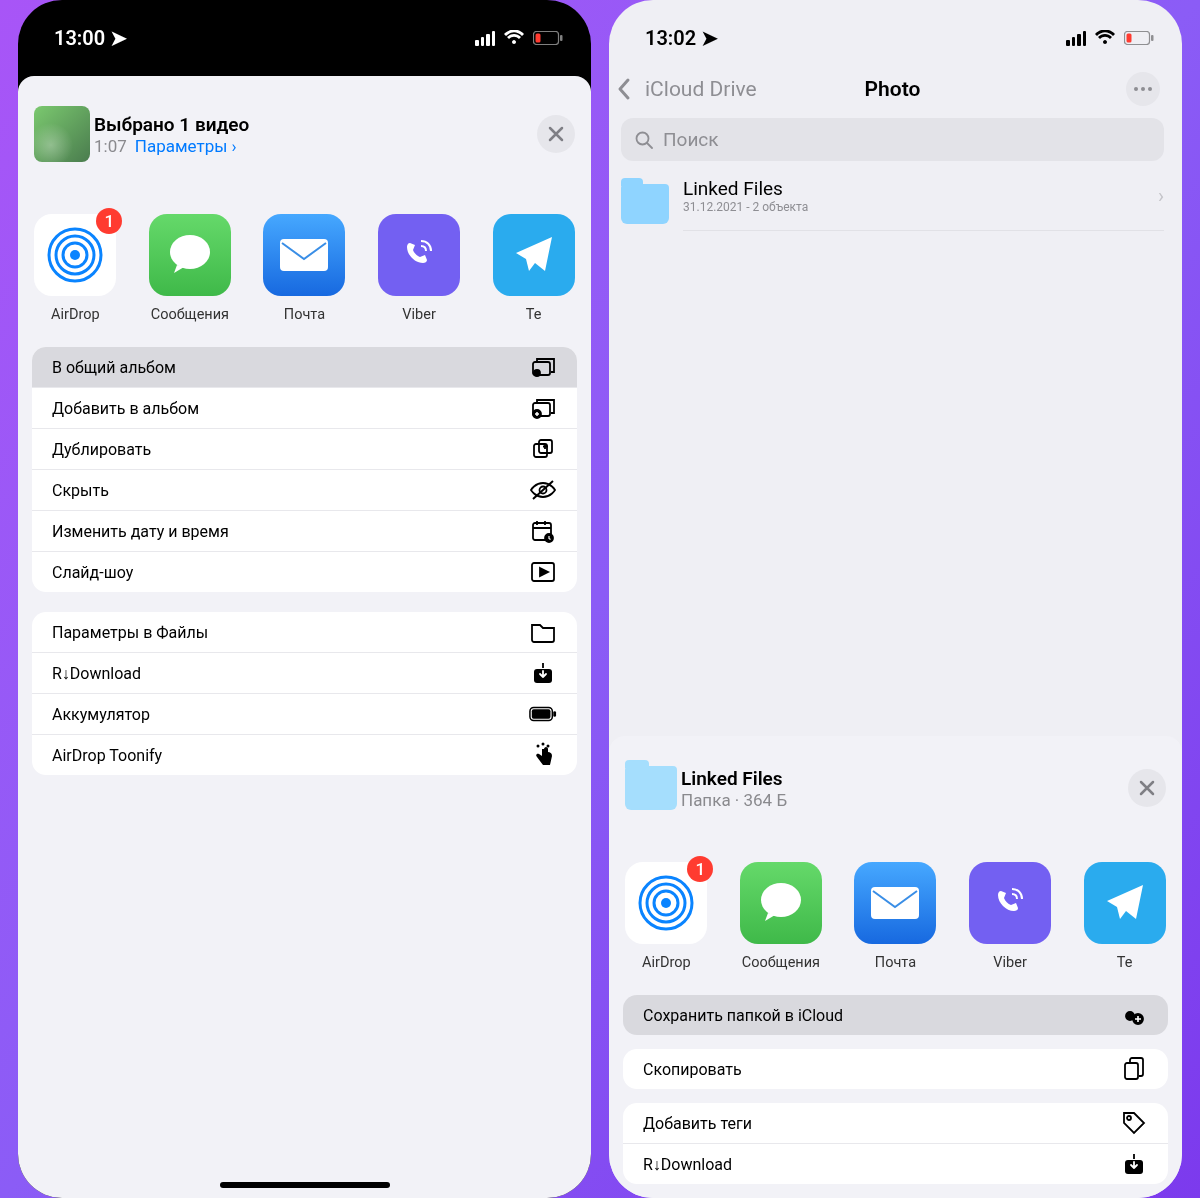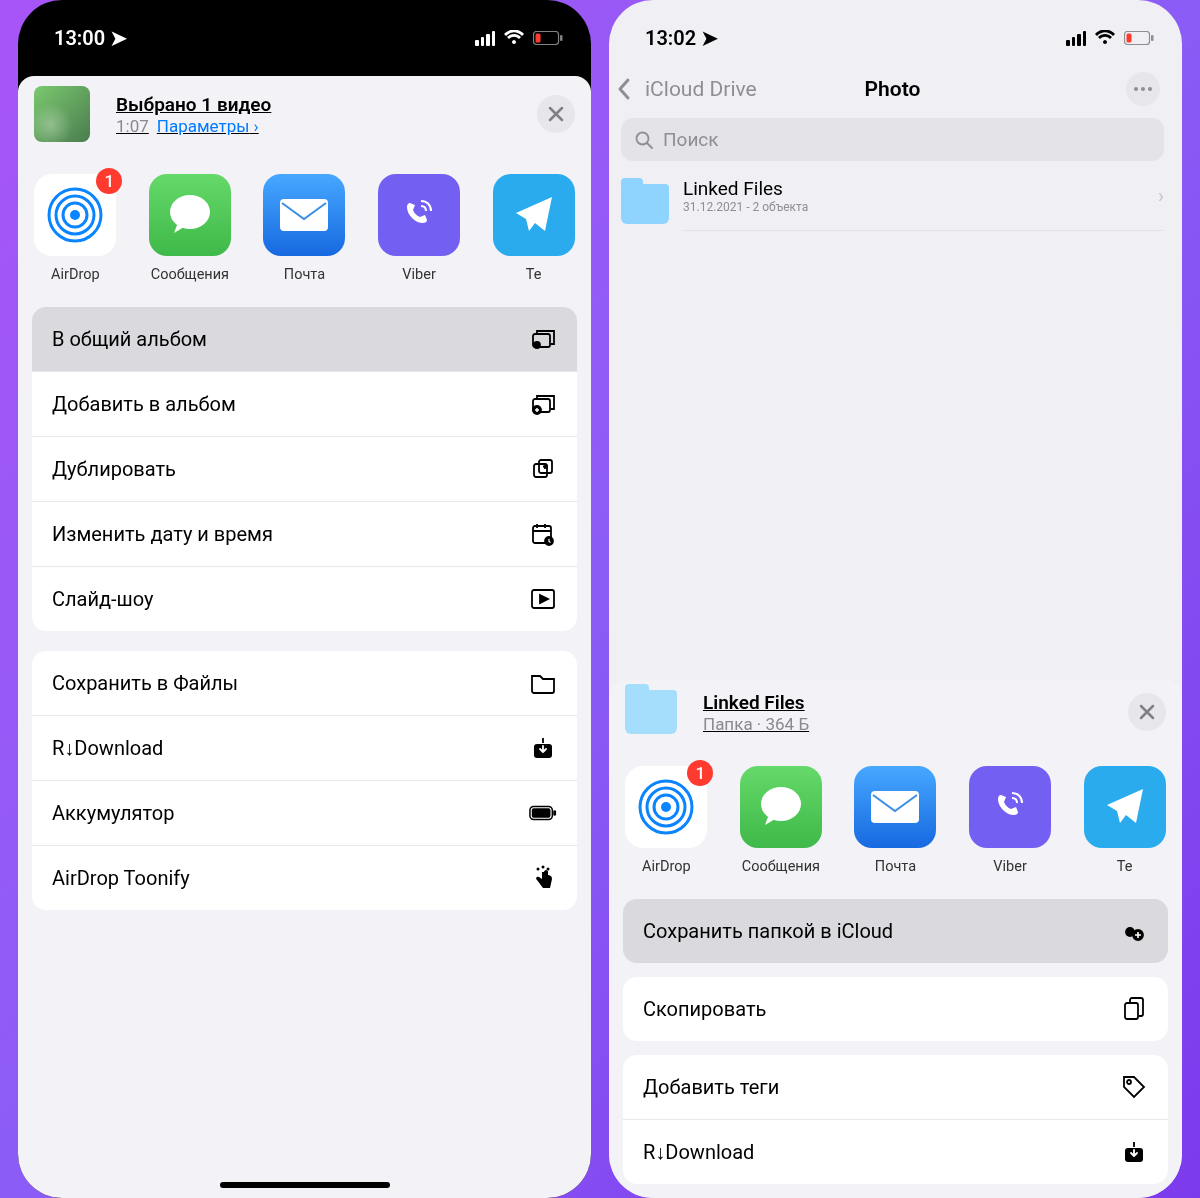--- a/index.html
+++ b/index.html
@@ -43,23 +43,22 @@
     background: #f2f2f7;
     border-radius: 16px 16px 0 0;
     flex: 1;
     display: flex;
     flex-direction: column;
     overflow: hidden;
   }
   .sheet-header {
     display: flex;
     align-items: center;
-    padding: 10px 16px;
-    gap: 26px;
-    text-decoration: underline;
+    padding: 30px 16px;
+    gap: 4px;
   }
   .thumb {
     width: 56px; height: 56px; border-radius: 8px;
     background: linear-gradient(135deg, #7bc96f, #4a7c4e);
     flex: 0 0 auto;
     position: relative;
     overflow: hidden;
   }
   .thumb::after { content:""; position:absolute; inset:0; background: radial-gradient(circle at 30% 70%, rgba(255,255,255,0.3), transparent 40%); }
   .sheet-title-block { flex: 1; }
@@ -98,22 +97,22 @@
   .viber-bg { background:#7360f2; }
   .tg-bg { background:#2aabee; }
   .action-list {
     margin: 6px 14px 14px 14px;
     background: #fff;
     border-radius: 14px;
     overflow: hidden;
   }
   .action {
     display:flex; align-items:center; justify-content:space-between;
-    padding: 18px 20px;
-    font-size: 20px;
+    padding: 6px 20px;
+    font-size: 16px;
     color:#000;
     border-bottom: 1px solid #e8e8ec;
   }
   .action:last-child { border-bottom: none; }
   .action.hl { background:#d9d9de; }
   .action-icon { width:28px; height:28px; display:flex; align-items:center; justify-content:center; color:#000; }
   
   .files-top {
     padding: 0 14px 0 8px;
   }
@@ -271,20 +270,30 @@
           <span>Дублировать</span>
           <span class="action-icon">
             <svg width="24" height="24" viewBox="0 0 24 24" fill="none" stroke="#000" stroke-width="1.8">
               <rect x="3" y="7" width="13" height="13" rx="2"></rect>
               <rect x="8" y="3" width="13" height="13" rx="2"></rect>
               <path d="M14 7v5M12 9.5h5"></path>
             </svg>
           </span>
         </div>
         <div class="action">
+          <span>Скрыть</span>
+          <span class="action-icon">
+            <svg width="28" height="22" viewBox="0 0 28 22" fill="none" stroke="#000" stroke-width="1.8">
+              <path d="M2 11s4-7 12-7 12 7 12 7-4 7-12 7S2 11 2 11z"></path>
+              <circle cx="14" cy="11" r="3.5"></circle>
+              <path d="M4 20L24 2" stroke-width="2"></path>
+            </svg>
+          </span>
+        </div>
+        <div class="action">
           <span>Изменить дату и время</span>
           <span class="action-icon">
             <svg width="24" height="24" viewBox="0 0 24 24" fill="none" stroke="#000" stroke-width="1.8">
               <rect x="2" y="4" width="18" height="17" rx="2"></rect>
               <path d="M2 9h18M6 2v4M14 2v4"></path>
               <circle cx="18" cy="19" r="4" fill="#000"></circle>
               <path stroke="#fff" stroke-width="1.2" d="M18 17v2.5l1.5 1"></path>
             </svg>
           </span>
         </div>
@@ -293,21 +302,21 @@
           <span class="action-icon">
             <svg width="26" height="22" viewBox="0 0 26 22" fill="none" stroke="#000" stroke-width="1.8">
               <rect x="2" y="2" width="22" height="18" rx="2"></rect>
               <path fill="#000" d="M10 7l8 4-8 4z"></path>
             </svg>
           </span>
         </div>
       </div>
     <div class="action-list" id="left-g2">
         <div class="action">
-          <span>Сохранить в Файлы</span>
+          <span>Параметры в Файлы</span>
           <span class="action-icon">
             <svg width="26" height="22" viewBox="0 0 26 22" fill="none" stroke="#000" stroke-width="1.8">
               <path d="M2 4h8l3 3h11v12a2 2 0 01-2 2H4a2 2 0 01-2-2z"></path>
             </svg>
           </span>
         </div>
         <div class="action">
           <span>R↓Download</span>
           <span class="action-icon">
             <svg width="22" height="24" viewBox="0 0 22 24" fill="#000">

